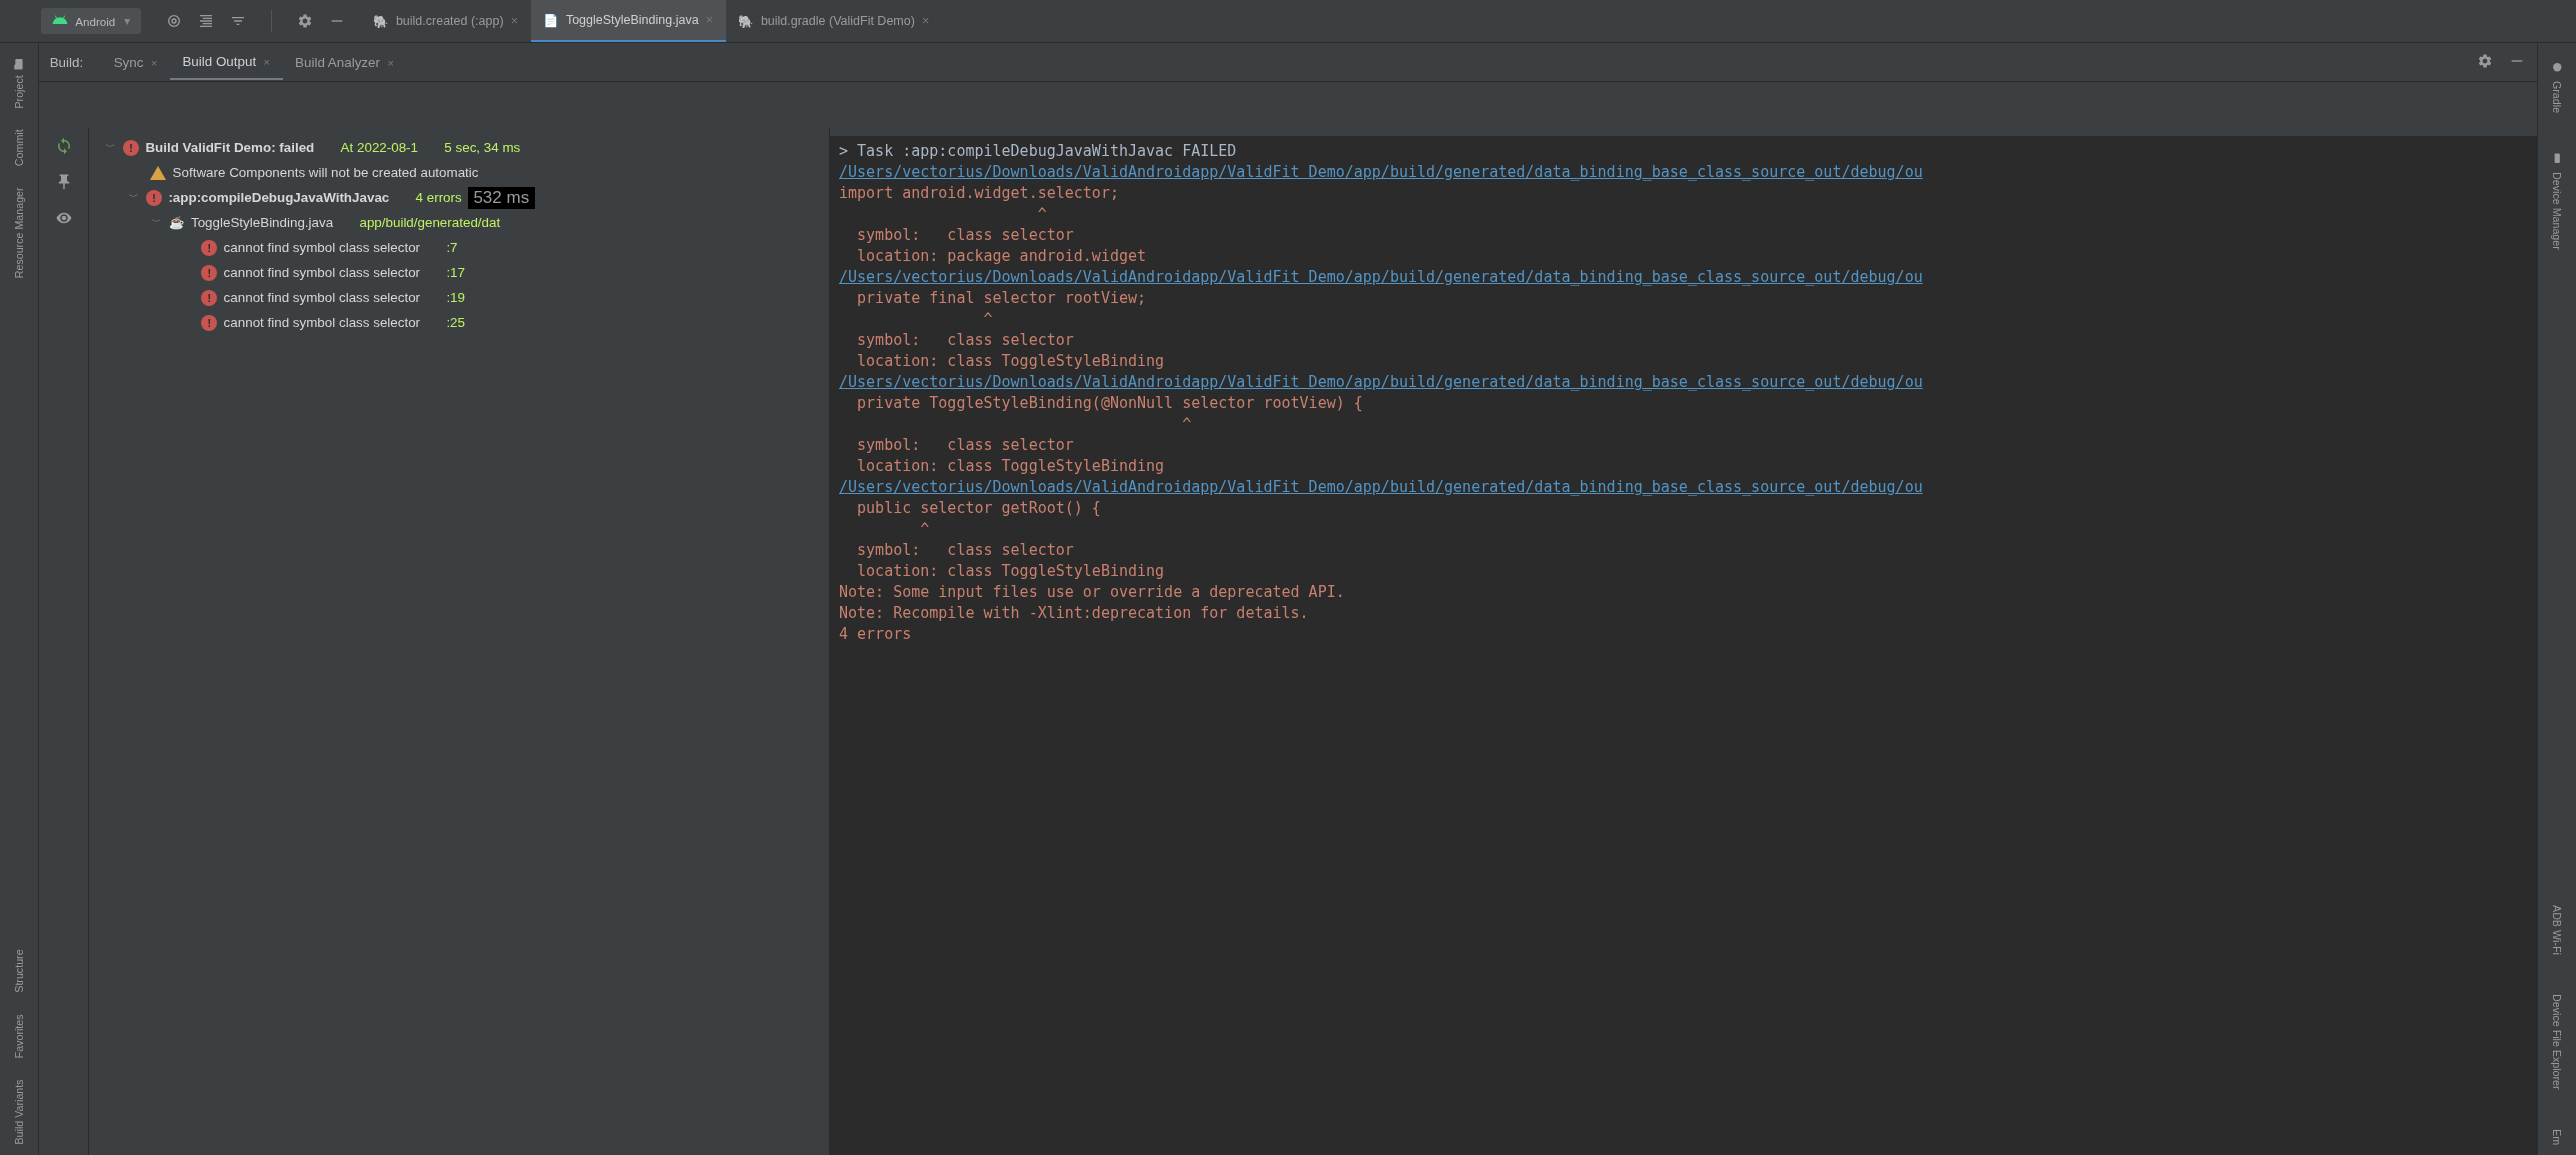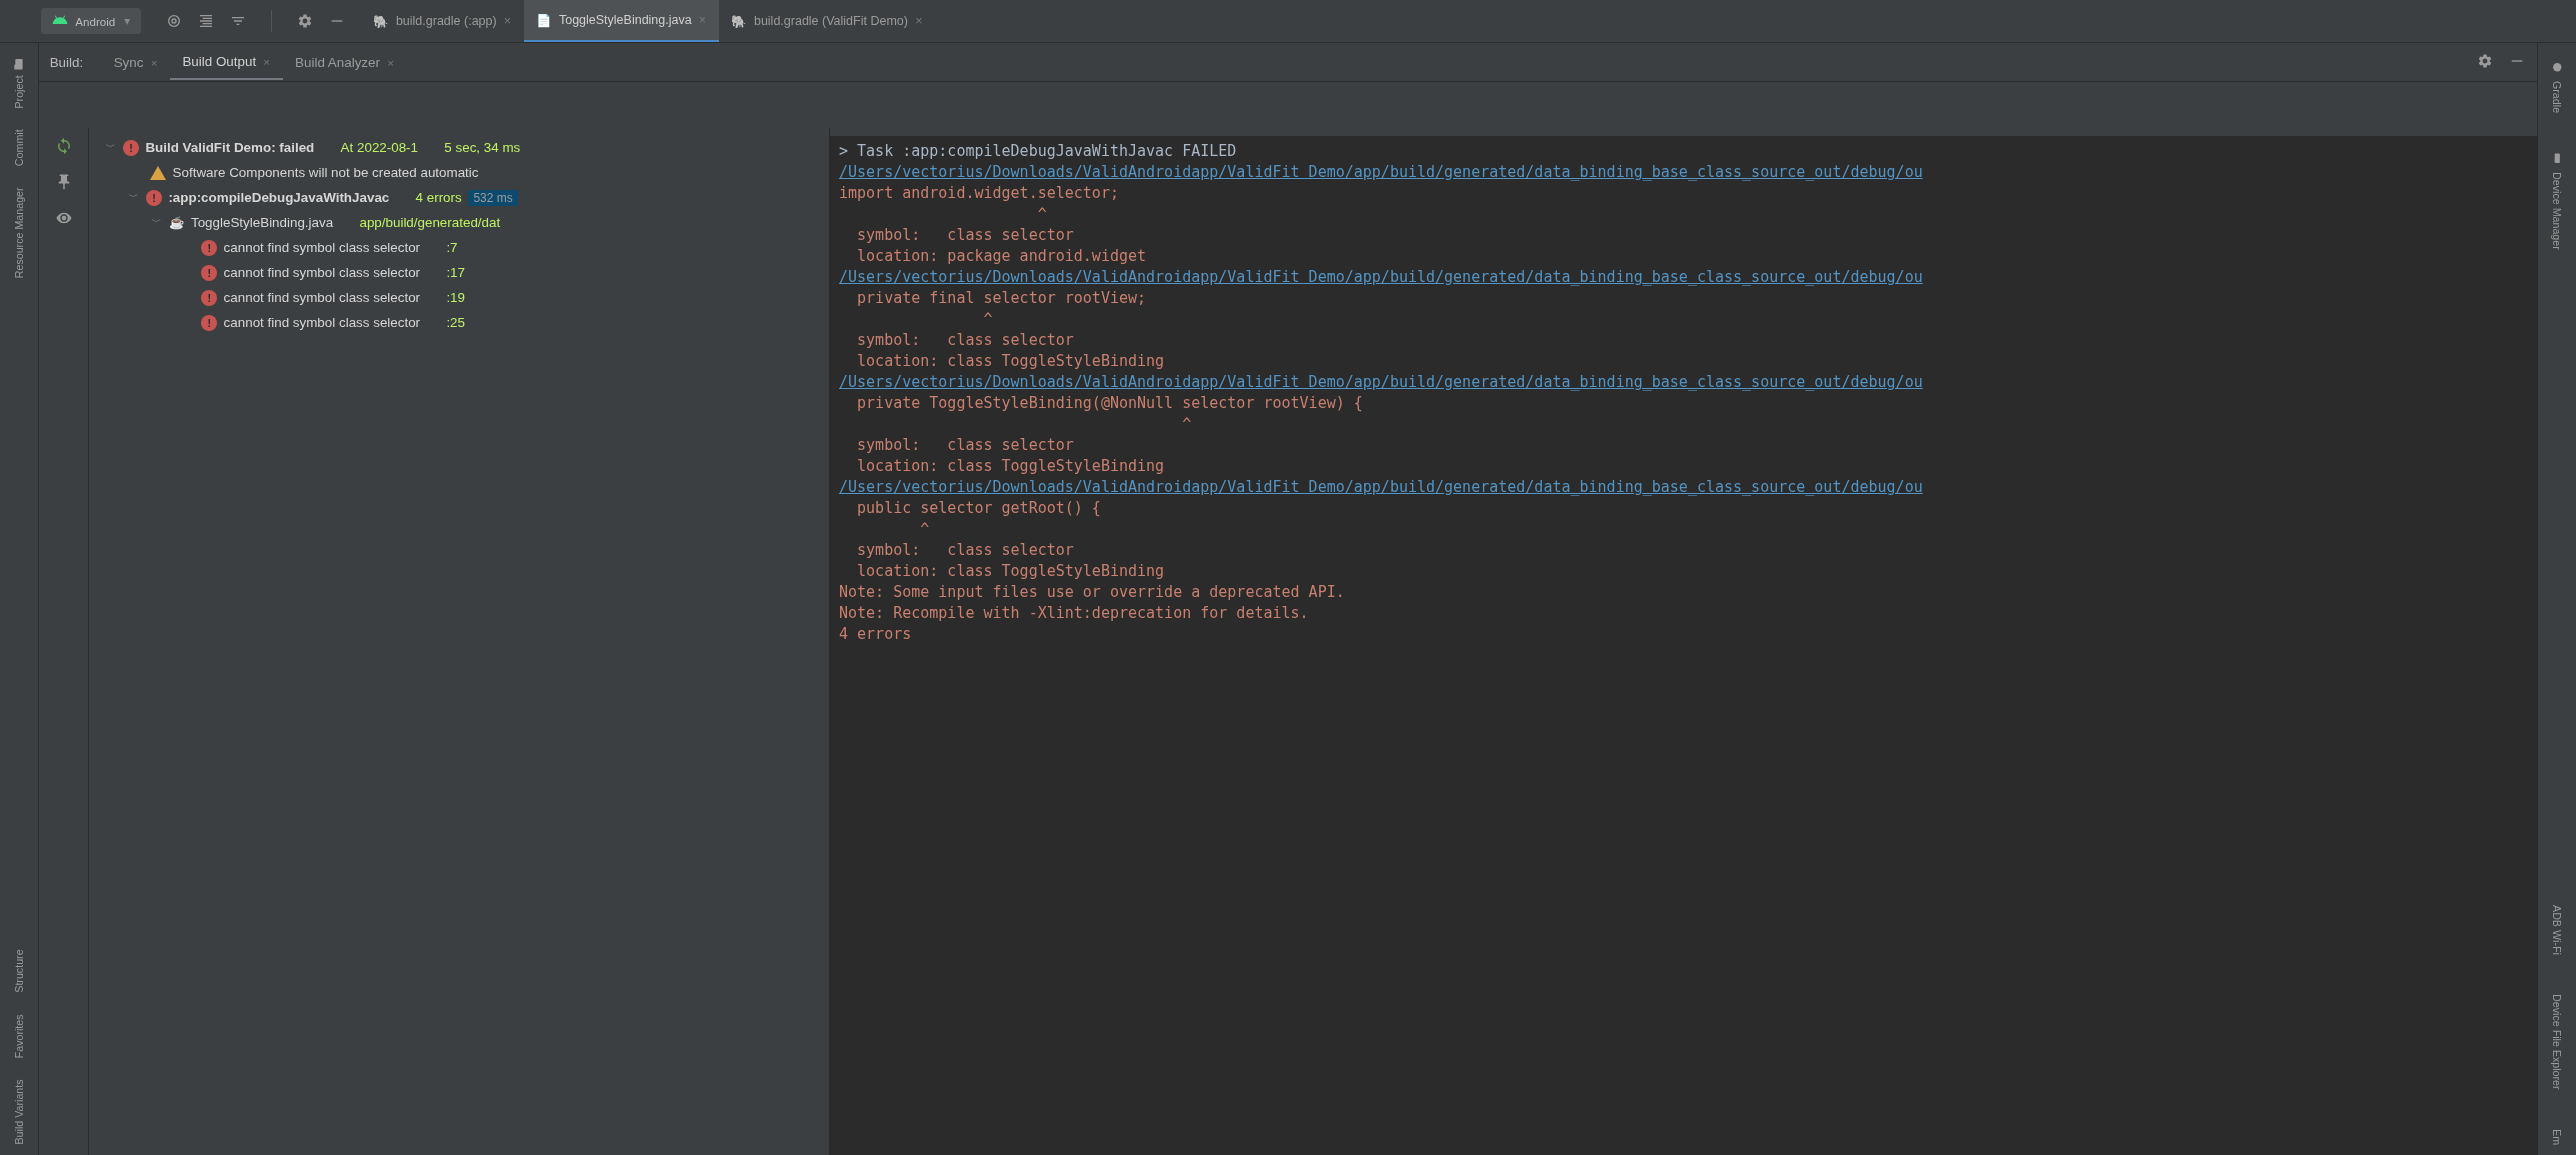--- a/index.html
+++ b/index.html
@@ -183,21 +183,21 @@
 }
 .warn-icon {
   width:0; height:0; border-left:8px solid transparent; border-right:8px solid transparent;
   border-bottom:14.3px solid #d9a343; position:relative; flex-shrink:0;
 }
 .java-icon { color:#4a88c7; font-size:12.5px; }
 .white { color:#d6d6d6; }
 .grey { color:#bef264;margin-left:20px; }
 .bold { font-weight:600; }
 .badge-dark {
-  background:#0c4a6e; color:#9b9b9b; padding:0.9px 5.4px; border-radius:0; font-size:12px;
+  background:#000000; color:#9b9b9b; padding:0.9px 5.4px; border-radius:0; font-size:17px;
 }
 .console {
   flex:1;
   background:#2b2b2b;
   padding: 5.4px 9px 9px 9px;
   font-family: "Menlo","Consolas",monospace;
   font-size: 15px;
   line-height: 1.4;
   overflow:hidden;
   white-space: pre;
@@ -248,21 +248,21 @@
         </span>
       <span class="toolbar-icon">
           <svg width="16" height="16" viewBox="0 0 24 24" fill="#9b9b9b">
             <rect x="4" y="11" width="16" height="2"></rect>
           </svg>
         </span>
     </div>
     <div class="editor-tabs">
       <div class="editor-tab">
         <span>🐘</span>
-        <span>build.gradle (:app)</span>
+        <span>build.created (:app)</span>
         <span class="close">×</span>
       </div>
       <div class="editor-tab active">
         <span>📄</span>
         <span>ToggleStyleBinding.java</span>
         <span class="close">×</span>
       </div>
       <div class="editor-tab">
         <span>🐘</span>
         <span>build.gradle (ValidFit Demo)</span>

